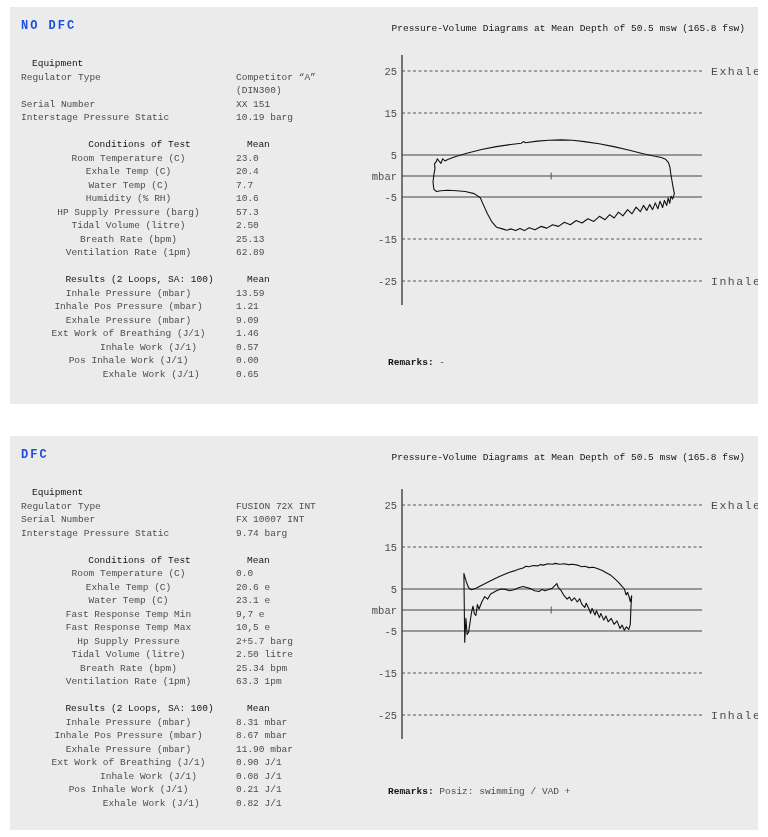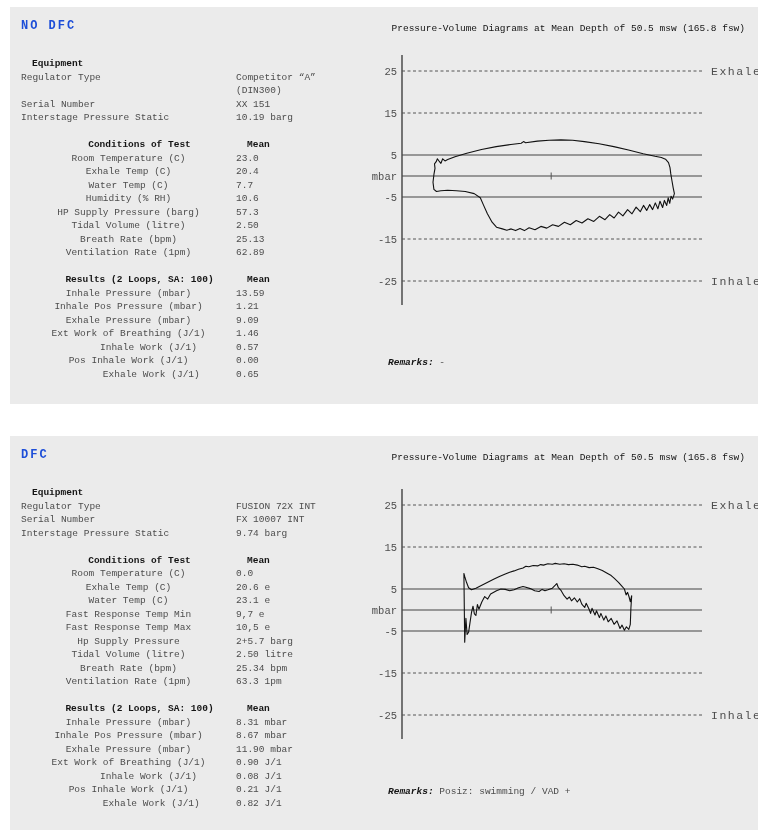--- a/index.html
+++ b/index.html
@@ -19,30 +19,30 @@
   }
   .chart-title{
     position:absolute;right:13px;top:16px;
     font-weight:normal;font-size:9.5px;color:#141414;white-space:pre;
   }
   .text-col{
     position:absolute;left:11px;top:50px;width:352px;
     font-size:9.5px;line-height:13.5px;
   }
   .sec + .sec{margin-top:13.5px;text-align:center;}
-  .sec-head{display:flex;font-weight:bold;color:#141414;white-space:pre;padding-left:11px;}
+  .sec-head{display:flex;font-weight:normal;color:#141414;white-space:pre;padding-left:11px;}
   .sec-head .h-label{width:215px;flex:none;}
   .row{display:flex;white-space:pre;}
   .row .lbl{width:215px;flex:none;}
   .row .val{flex:none;}
   .remarks{
     position:absolute;left:378px;top:350px;
     font-size:9.5px;white-space:pre;color:#4d4d4d;
   }
-  .remarks .b{font-weight:bold;color:#141414;font-style:italic;}
+  .remarks .b{font-weight:bold;color:#141414;}
   svg.chart{position:absolute;left:350px;}
   #panel0 svg.chart{top:45px;}
   #panel1 svg.chart{top:50px;}
   .tick-label{font:10.5px "Liberation Mono","DejaVu Sans Mono",monospace;fill:#4d4d4d;}
   .side-label{font:11.5px "Liberation Mono","DejaVu Sans Mono",monospace;letter-spacing:1.5px;fill:#4d4d4d;}
 </style>
 </head>
 <body>
 
 <section class="panel" id="panel0">

